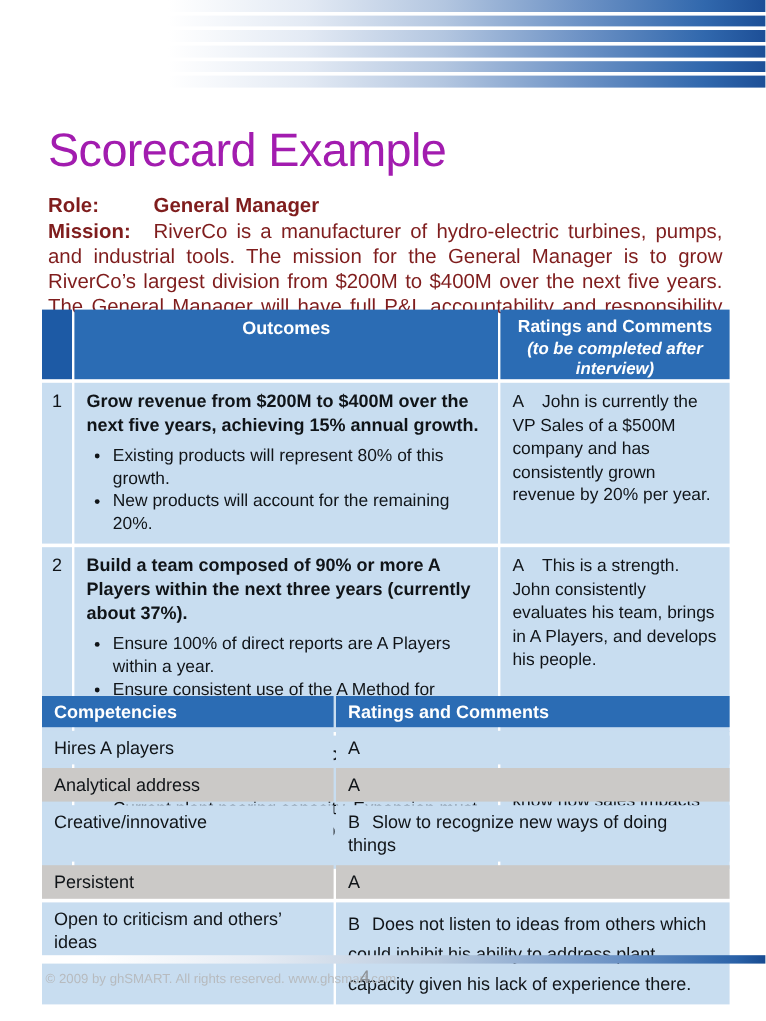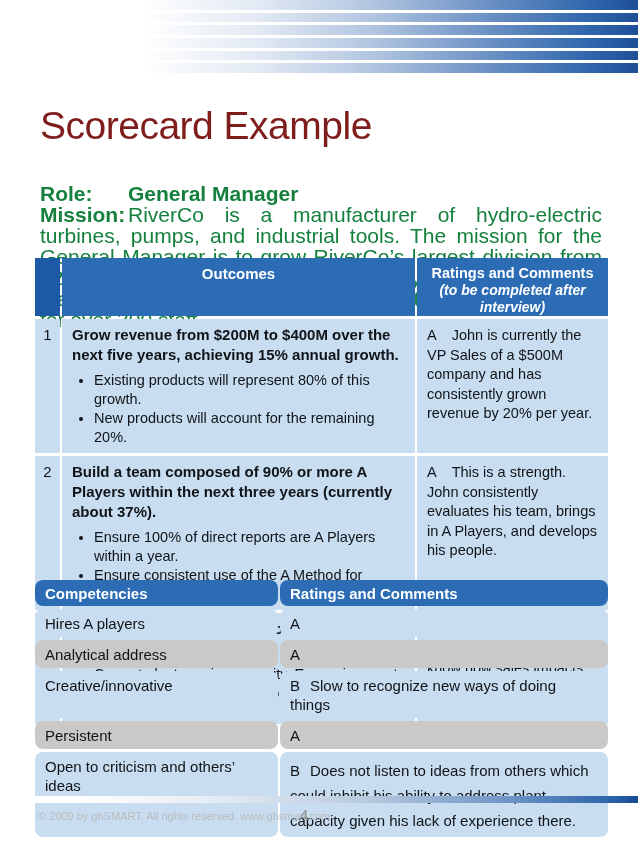--- a/index.html
+++ b/index.html
@@ -4,24 +4,24 @@
 <style>
   * { margin:0; padding:0; box-sizing:border-box; }
   html,body { width:638px; height:851px; background:#ffffff; font-family:"Liberation Sans", sans-serif; color:#101418; }
   body { position:relative; overflow:hidden; }
 
   
   .banner { position:absolute; top:0; left:0; width:638px; height:73px; display:flex; flex-direction:column; gap:3px; background:#ffffff; }
   .banner .band { flex:1; background:linear-gradient(90deg,#ffffff 0%,#ffffff 22%,#e3eaf4 40%,#b3c6e0 58%,#6d92c5 76%,#3168ad 92%,#1d4f97 100%); }
 
   
-  .title { position:absolute; top:104px; left:40px; font-size:39px; font-weight:400; color:#7f1d1d; letter-spacing:-0.5px; }
+  .title { position:absolute; top:104px; left:40px; font-size:39px; font-weight:400; color:#a21caf; letter-spacing:-0.5px; }
 
   
-  .rolemission { position:absolute; top:161px; left:40px; width:562px; font-size:21px; line-height:21px; color:#15803d;margin-top:22px; }
+  .rolemission { position:absolute; top:161px; left:40px; width:562px; font-size:17px; line-height:21px; color:#7f1d1d; }
   .rolemission .lbl { display:inline-block; width:88px; font-weight:bold; }
   .rolemission .rolevalue { font-weight:bold; }
   .rolemission .missionline { text-align:justify; }
   .rolemission .missionline .lbl { float:left; }
 
   
   .trow { display:grid; column-gap:2px; margin-bottom:3px; }
   .t1 { position:absolute; left:35px; top:258px; width:629px; }
   .t1 .trow { grid-template-columns:25px 353px 191px; }
   .cell { background:#c8ddf0; }
@@ -39,21 +39,21 @@
   .ratecell { padding:7px 8px 6px 10px; font-size:14.5px; line-height:19.5px; }
   .rl { display:inline-block; margin-right:15px; }
   .t1 .r1 .cell { min-height:69px; }
   .t1 .r2 .cell { min-height:99px; }
   .t1 .r3 .cell { min-height:87px; }
 
   
   .t2 { position:absolute; left:35px; top:580px; width:573px; }
   .t2 .trow { grid-template-columns:243px 328px; }
   .t2 .hdrow .cell { min-height:26px; padding:4px 0 0 10px; font-size:15px; }
-  .t2 .cell { min-height:28px; padding:5px 10px 4px 10px; font-size:15px; line-height:19px;border-radius:8px; }
+  .t2 .cell { min-height:28px; padding:5px 10px 4px 10px; font-size:15px; line-height:19px; }
   .t2 .gray { background:#cbc9c7; }
   .t2 .rl2 { display:inline-block; margin-right:10px; }
   .t2 .r5 .cell { min-height:72px; }
   .t2 .r5 .ratecell2 { line-height:25px; padding-top:6px; }
 
   
   .bottombar { position:absolute; left:30px; right:0; top:796px; height:7px;
     background:linear-gradient(90deg,#ffffff 0%,#ffffff 8%,#e6ecf4 30%,#b9cade 55%,#6a91c4 80%,#2a62a8 96%,#174a90 100%); }
   .footer-copy { position:absolute; left:38px; top:810px; font-size:11px; color:#b7bbbf; }
   .footer-page { position:absolute; left:300px; top:806px; font-size:15px; color:#8d9297; }

